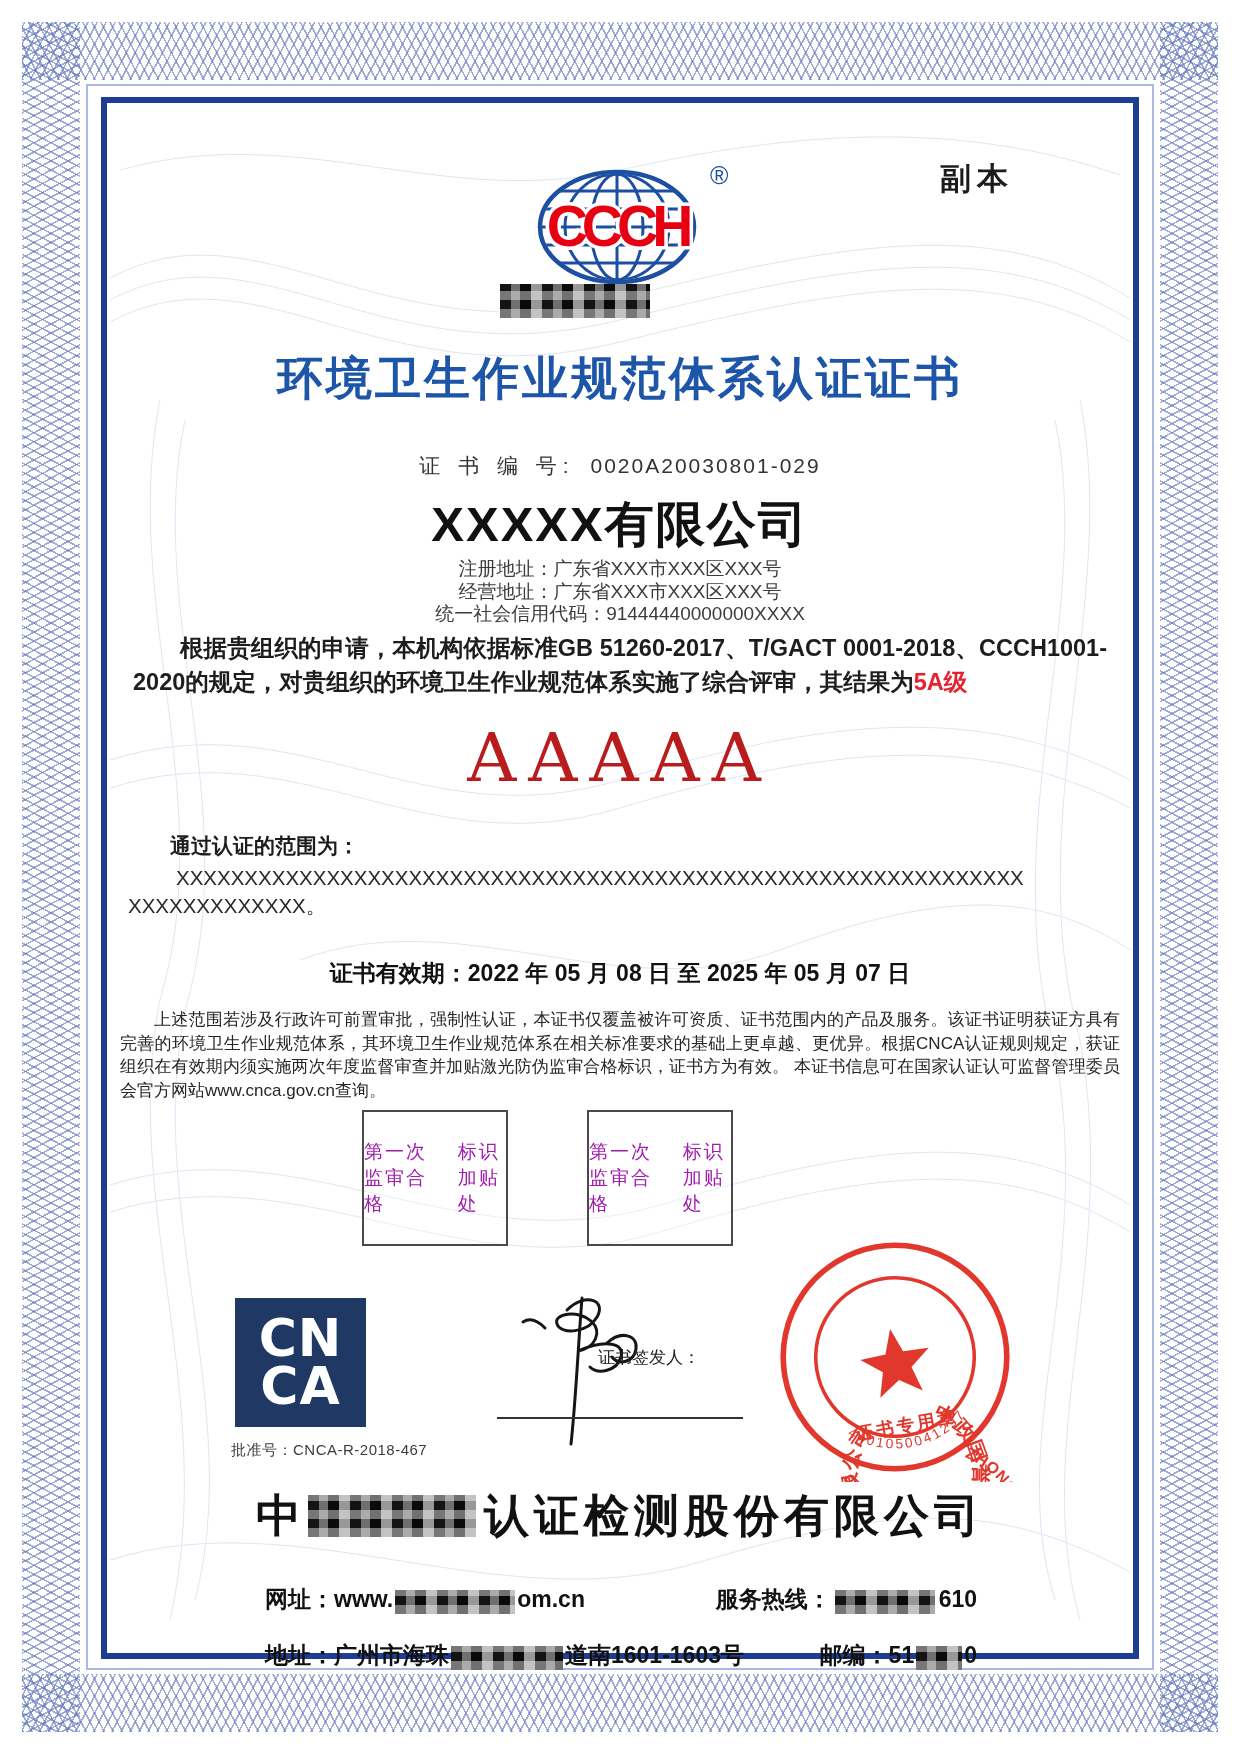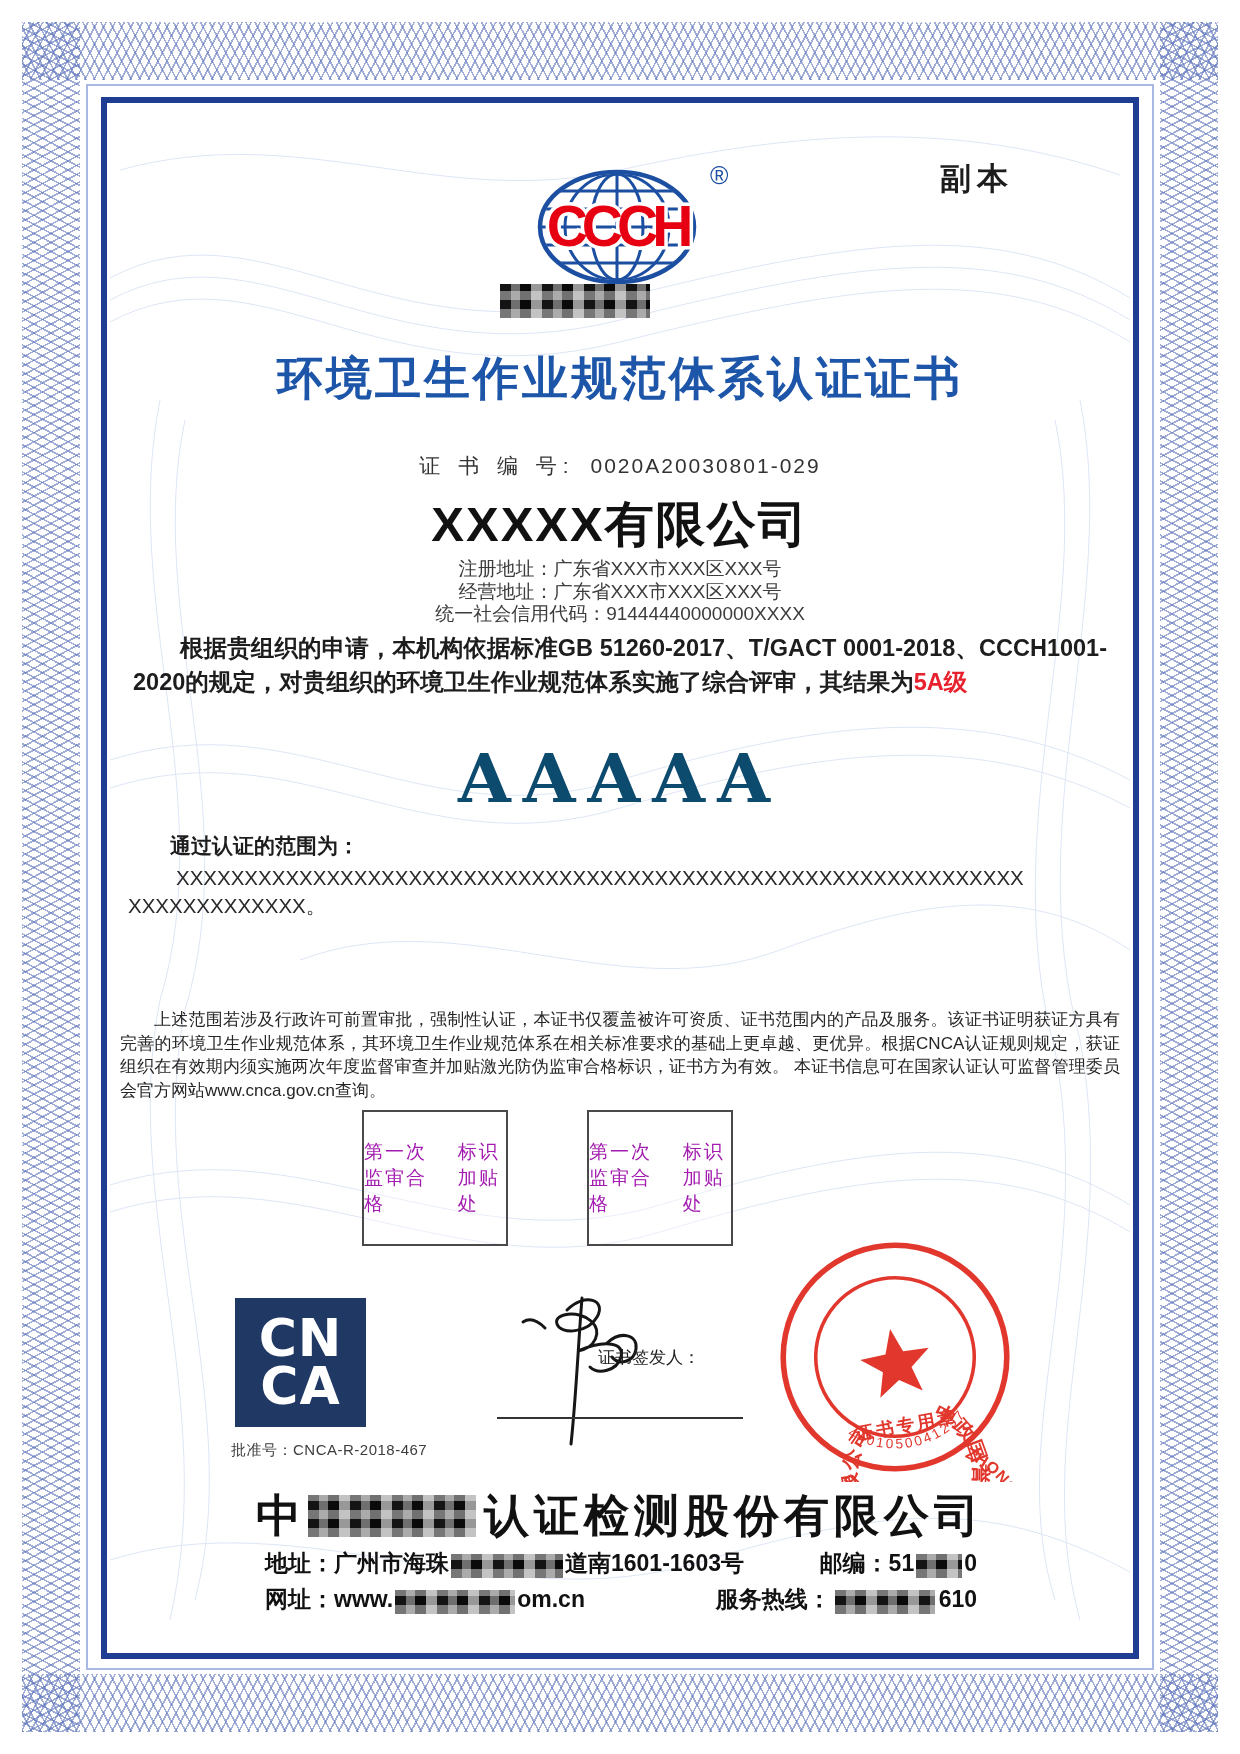--- a/index.html
+++ b/index.html
@@ -32,21 +32,21 @@
   .title{top:348px;font-size:46px;font-weight:bold;color:#1d55a8;letter-spacing:3px;}
   .certno{top:452px;font-size:21px;color:#333;letter-spacing:2px;}
   .certno .lbl{letter-spacing:6px;margin-right:8px;}
   .company{top:492px;font-size:49px;font-weight:bold;color:#111;letter-spacing:2px;}
   .addr{font-size:19px;color:#3c3c3c;}
   .addr1{top:556px;} .addr2{top:579px;} .addr3{top:601px;}
 
   
   .statement{left:133px;width:974px;top:631px;font-size:23.5px;line-height:34px;font-weight:bold;color:#1d1d1d;text-align:justify;text-indent:2em;}
   .statement .grade-red{color:#e8212e;}
-  .grade-display{top:738px;font-family:"DejaVu Serif",serif;font-size:68px;font-weight:bold;color:#0c4a6e;letter-spacing:12px;}
+  .grade-display{top:718px;font-family:"DejaVu Serif",serif;font-size:68px;font-weight:normal;color:#b91c1c;letter-spacing:12px;}
   .scope-label{left:170px;top:832px;font-size:21px;font-weight:bold;color:#1d1d1d;}
   .scope-body{left:128px;width:988px;top:864px;font-size:20.5px;line-height:28px;color:#2a2a2a;word-break:break-all;}
   .scope-l1{text-indent:48px;}
   .validity{top:958px;font-size:23px;font-weight:bold;color:#111;}
   .fine-print{left:120px;width:1000px;top:1008px;font-size:17px;line-height:23.5px;color:#262626;text-align:justify;text-indent:2em;}
 
   
   .sticker-box{position:absolute;width:142px;height:132px;border:2px solid #4a4a4a;background:rgba(255,255,255,.35);
     display:flex;flex-direction:row;justify-content:center;align-items:center;gap:26px;
     font-size:19px;color:#a21caf;letter-spacing:2px;}
@@ -59,21 +59,21 @@
   .cnca-approval{left:231px;top:1441px;font-size:15px;color:#3d3d3d;letter-spacing:0.5px;}
   .sig-wrap{left:485px;top:1290px;width:270px;height:176px;}
   .signer-label{left:598px;top:1346px;font-size:17px;color:#222;}
   .stamp-wrap{left:770px;top:1232px;width:250px;height:250px;opacity:0.93;}
 
   
   .footer-company{top:1486px;left:0;right:0;display:flex;justify-content:center;align-items:center;
     font-size:45px;font-weight:bold;color:#111;letter-spacing:5px;}
   .footer-row{position:absolute;left:265px;width:712px;display:flex;justify-content:space-between;
     font-size:23px;font-weight:bold;color:#111;}
-  .frow1{top:1548px;gap:35px;} .frow2{top:1584px;}
+  .frow1{top:1640px;gap:35px;} .frow2{top:1584px;}
   .fgroup{white-space:nowrap;display:inline-flex;align-items:center;}
 
   
   .mosaic{display:inline-block;background-image:
     repeating-linear-gradient(0deg, rgba(255,255,255,.42) 0 9px, rgba(255,255,255,0) 9px 18px),
     repeating-linear-gradient(90deg, #141414 0 11px, #6f6f6f 11px 20px, #0a0a0a 20px 31px, #989898 31px 42px);}
   .mz-logo{width:150px;height:34px;}
   .mz-name{width:168px;height:42px;margin:0 8px 0 2px;}
   .mz-addr{width:112px;height:24px;margin:0 2px;transform:translateY(2px);}
   .mz-post{width:46px;height:24px;margin:0 2px;transform:translateY(2px);}
@@ -154,20 +154,21 @@
   </div>
 
   <div class="abs ctr grade-display">AAAAA</div>
 
   <div class="abs scope-label">通过认证的范围为：</div>
   <div class="abs scope-body">
     <div class="scope-l1">XXXXXXXXXXXXXXXXXXXXXXXXXXXXXXXXXXXXXXXXXXXXXXXXXXXXXXXXXXXXXX</div>
     <div>XXXXXXXXXXXXX。</div>
   </div>
 
+  <div class="abs ctr validity">证书有效期：2022 年 05 月 08 日 至 2025 年 05 月 07 日</div>
 
   <div class="abs fine-print">上述范围若涉及行政许可前置审批，强制性认证，本证书仅覆盖被许可资质、证书范围内的产品及服务。该证书证明获证方具有完善的环境卫生作业规范体系，其环境卫生作业规范体系在相关标准要求的基础上更卓越、更优异。根据CNCA认证规则规定，获证组织在有效期内须实施两次年度监督审查并加贴激光防伪监审合格标识，证书方为有效。 本证书信息可在国家认证认可监督管理委员会官方网站www.cnca.gov.cn查询。</div>
 
   <div class="sticker-box box1">
     <div>第一次监审合格</div>
     <div>标识加贴处</div>
   </div>
   <div class="sticker-box box2">
     <div>第一次监审合格</div>
     <div>标识加贴处</div>

